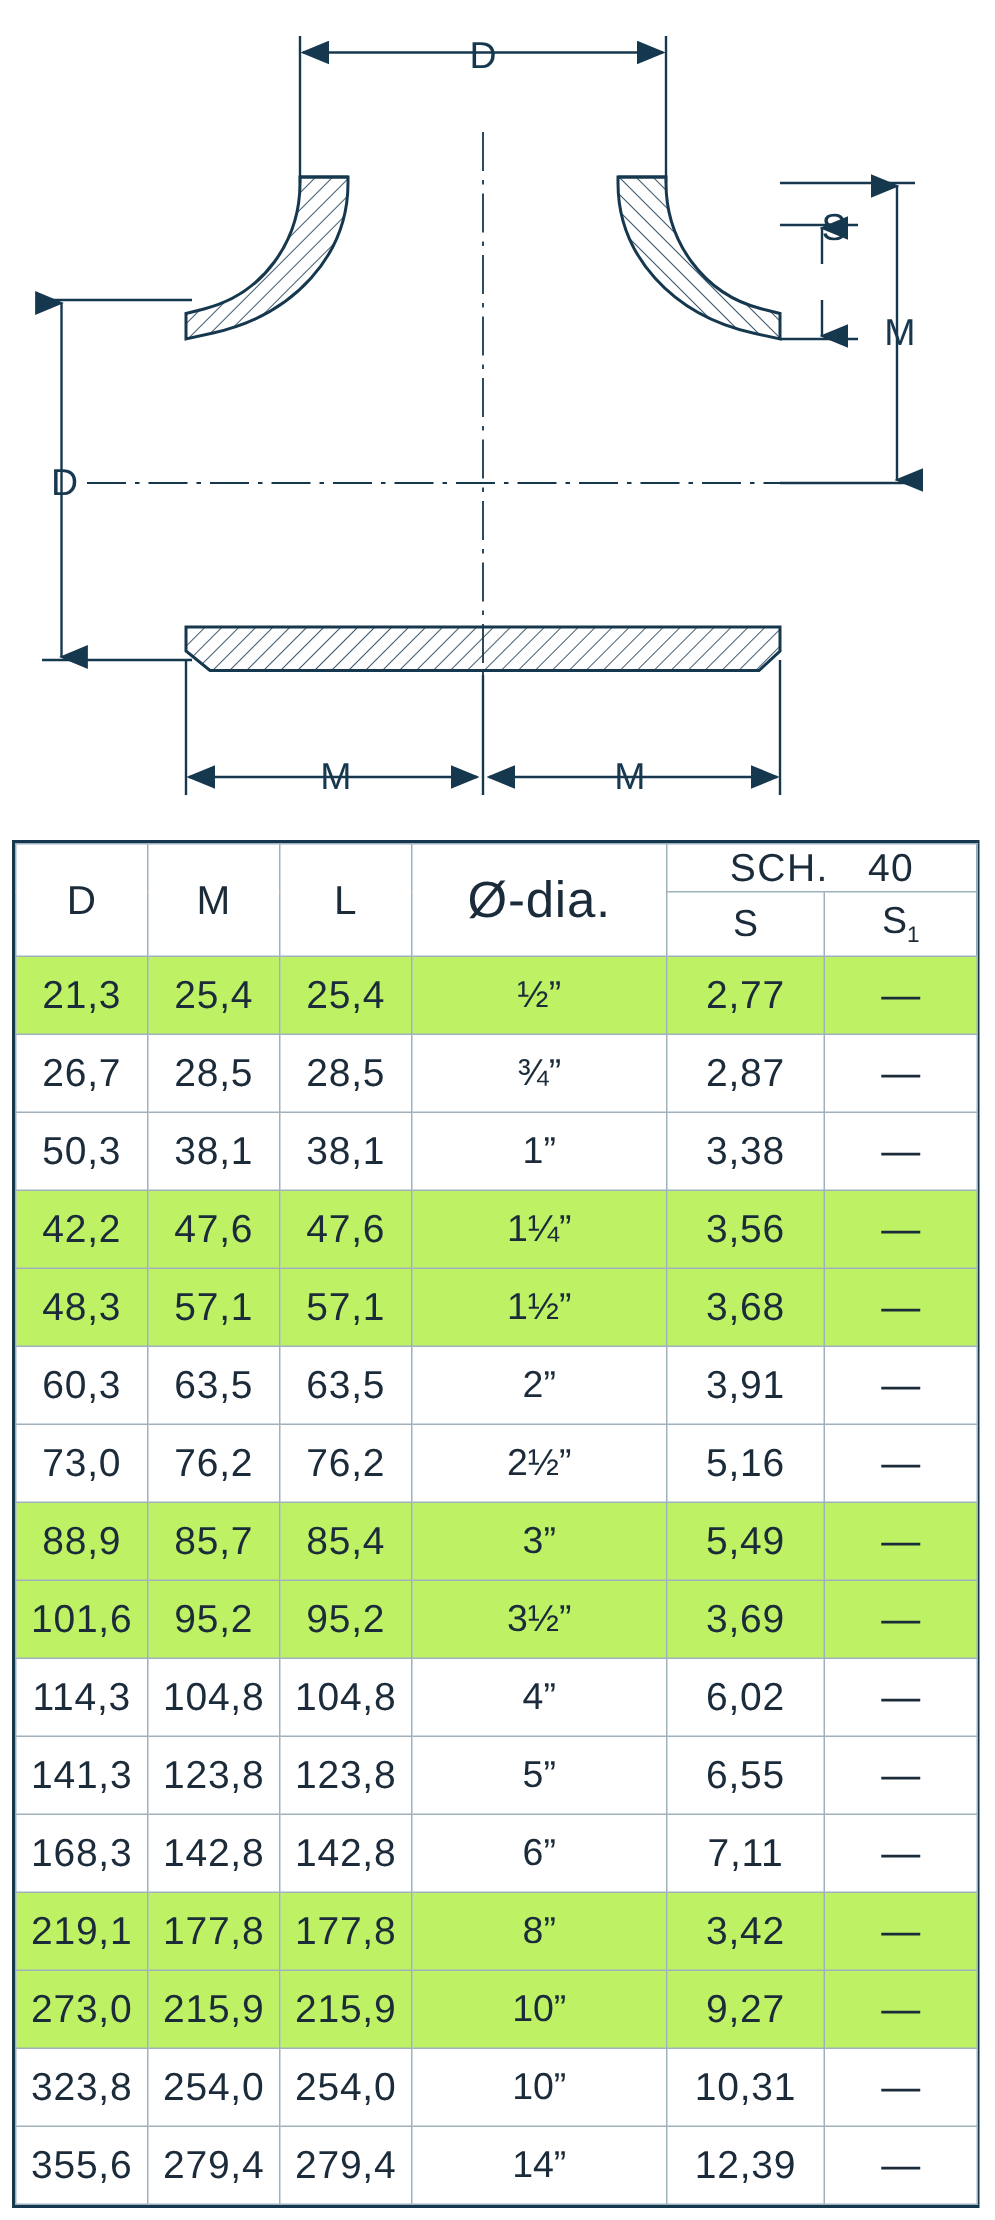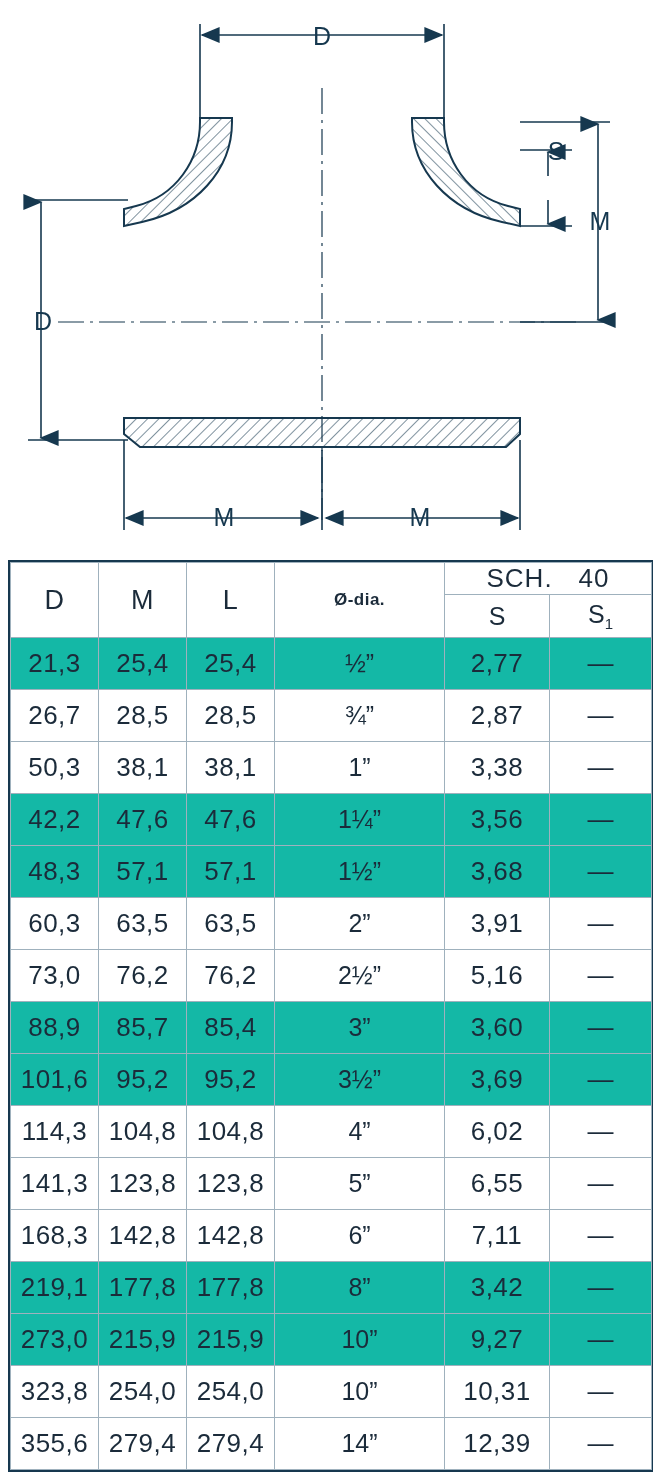--- a/index.html
+++ b/index.html
@@ -75,21 +75,21 @@
   }
   .sub-s1 sub, .sub-s1 .sub {
     font-size: 15px;
     vertical-align: sub;
   }
 
   tbody td {
     height: 51px;
     font-size: 26px;
   }
-  tbody tr.shaded td { background: #14b8a6; }
+  tbody tr.shaded td { background: #bef264; }
   tbody tr.plain td { background: #ffffff; }
   td.dia-cell {
     font-weight: bold;
     font-size: 25px;
     text-align: left;
     padding-left: 16px;
   }
   td.dia-cell.light { font-weight: normal; color: #35505f; }
   td.dash {
     font-size: 26px;
@@ -196,21 +196,21 @@
         <col class="col-l">
       <col class="col-dia">
         <col class="col-s">
         <col class="col-s1">
     </colgroup>
     <thead>
       <tr>
         <td rowspan="2" class="head-cell">D</td>
         <td rowspan="2" class="head-cell">M</td>
         <td rowspan="2" class="head-cell">L</td>
-        <td rowspan="2" class="head-cell" style="font-weight:bold;font-size:17px;">Ø-dia.</td>
+        <td rowspan="2" class="head-cell" style="font-weight:normal;font-size:34px;">Ø-dia.</td>
         <td colspan="2" class="sch-head">
           <span class="sch-word">SCH.</span><span>40</span>
         </td>
       </tr>
       <tr>
         <td class="sch-sub">S</td>
         <td class="sch-sub sub-s1"><span>S</span><sub>1</sub></td>
       </tr>
     </thead>
     <tbody id="table-body">
@@ -268,21 +268,21 @@
           <td class="num">76,2</td>
           <td class="dia-cell">2½”</td>
           <td class="num">5,16</td>
           <td class="dash">—</td>
         </tr>
         <tr class="shaded">
           <td class="num">88,9</td>
           <td class="num">85,7</td>
           <td class="num">85,4</td>
           <td class="dia-cell">3”</td>
-          <td class="num">3,60</td>
+          <td class="num">5,49</td>
           <td class="dash">—</td>
         </tr>
         <tr class="shaded">
           <td class="num">101,6</td>
           <td class="num">95,2</td>
           <td class="num">95,2</td>
           <td class="dia-cell">3½”</td>
           <td class="num">3,69</td>
           <td class="dash">—</td>
         </tr>

